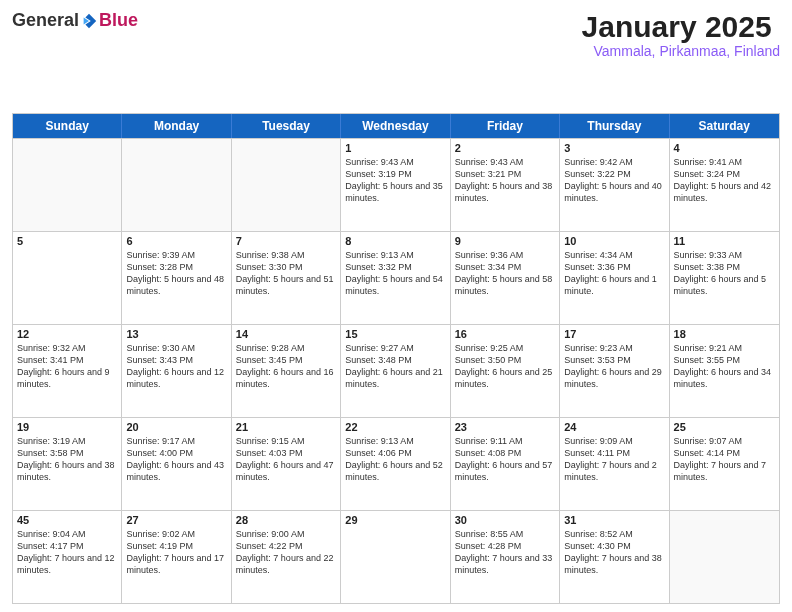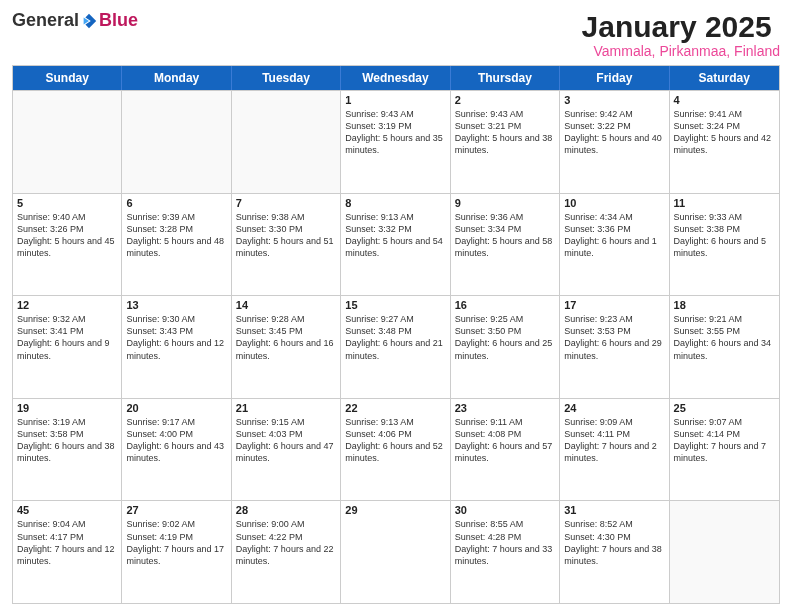--- a/index.html
+++ b/index.html
@@ -9,20 +9,21 @@
       width: 792px;
       height: 612px;
       overflow: hidden;
     }
     .container {
       width: 792px;
       height: 612px;
       padding: 10px 12px 8px 12px;
       display: flex;
       flex-direction: column;
+      gap: 48px;
     }
     .header {
       display: flex;
       justify-content: space-between;
       align-items: flex-start;
       margin-bottom: 6px;
     }
     .logo {
       display: flex;
       flex-direction: column;
@@ -46,21 +47,21 @@
       text-align: left;
     }
     .month-title {
       font-size: 30px;
       font-weight: bold;
       color: #222;
       line-height: 1.1;
     }
     .subtitle {
       font-size: 14px;
-      color: #ec4899;
+      color: #8b5cf6;
       margin-left: 12px;
     }
     .calendar {
       flex: 1;
       display: flex;
       flex-direction: column;
       border: 1px solid #ccc;
     }
     .calendar-header {
       display: grid;
@@ -131,22 +132,22 @@
     </div>
   </div>
 
   <div class="calendar">
     <div class="calendar-header">
 
     <div class="cal-header-cell">Sunday</div>
         <div class="cal-header-cell">Monday</div>
         <div class="cal-header-cell">Tuesday</div>
         <div class="cal-header-cell">Wednesday</div>
+        <div class="cal-header-cell">Friday</div>
         <div class="cal-header-cell">Thursday</div>
-        <div class="cal-header-cell">Friday</div>
         <div class="cal-header-cell">Saturday</div>
       </div>
     <div class="calendar-body">
 
     <div class="cal-row">
           <div class="cal-cell empty"></div>
           <div class="cal-cell empty"></div>
           <div class="cal-cell empty"></div>
           <div class="cal-cell">
             <div class="day-num">1</div>
@@ -169,23 +170,20 @@
           <div class="cal-cell">
             <div class="day-num">4</div>
             <div class="day-info">Sunrise: 9:41 AM
 Sunset: 3:24 PM
 Daylight: 5 hours and 42 minutes.</div>
           </div>
         </div>
         <div class="cal-row">
           <div class="cal-cell">
             <div class="day-num">5</div>
-            <div class="day-info">Sunrise: 9:40 AM
-Sunset: 3:26 PM
-Daylight: 5 hours and 45 minutes.</div>
           </div>
           <div class="cal-cell">
             <div class="day-num">6</div>
             <div class="day-info">Sunrise: 9:39 AM
 Sunset: 3:28 PM
 Daylight: 5 hours and 48 minutes.</div>
           </div>
           <div class="cal-cell">
             <div class="day-num">7</div>
             <div class="day-info">Sunrise: 9:38 AM

